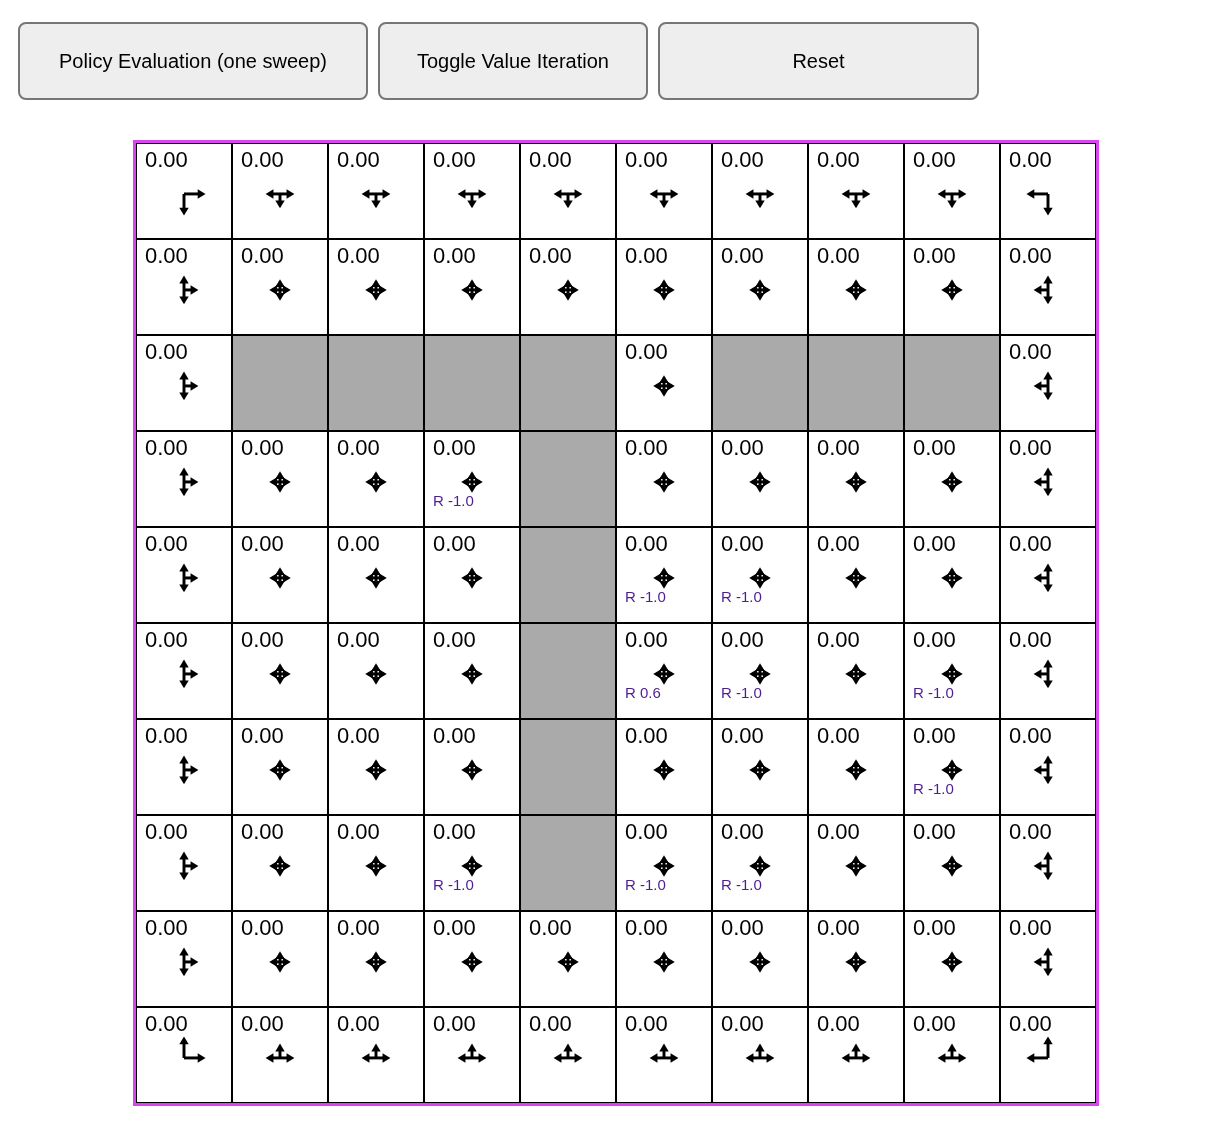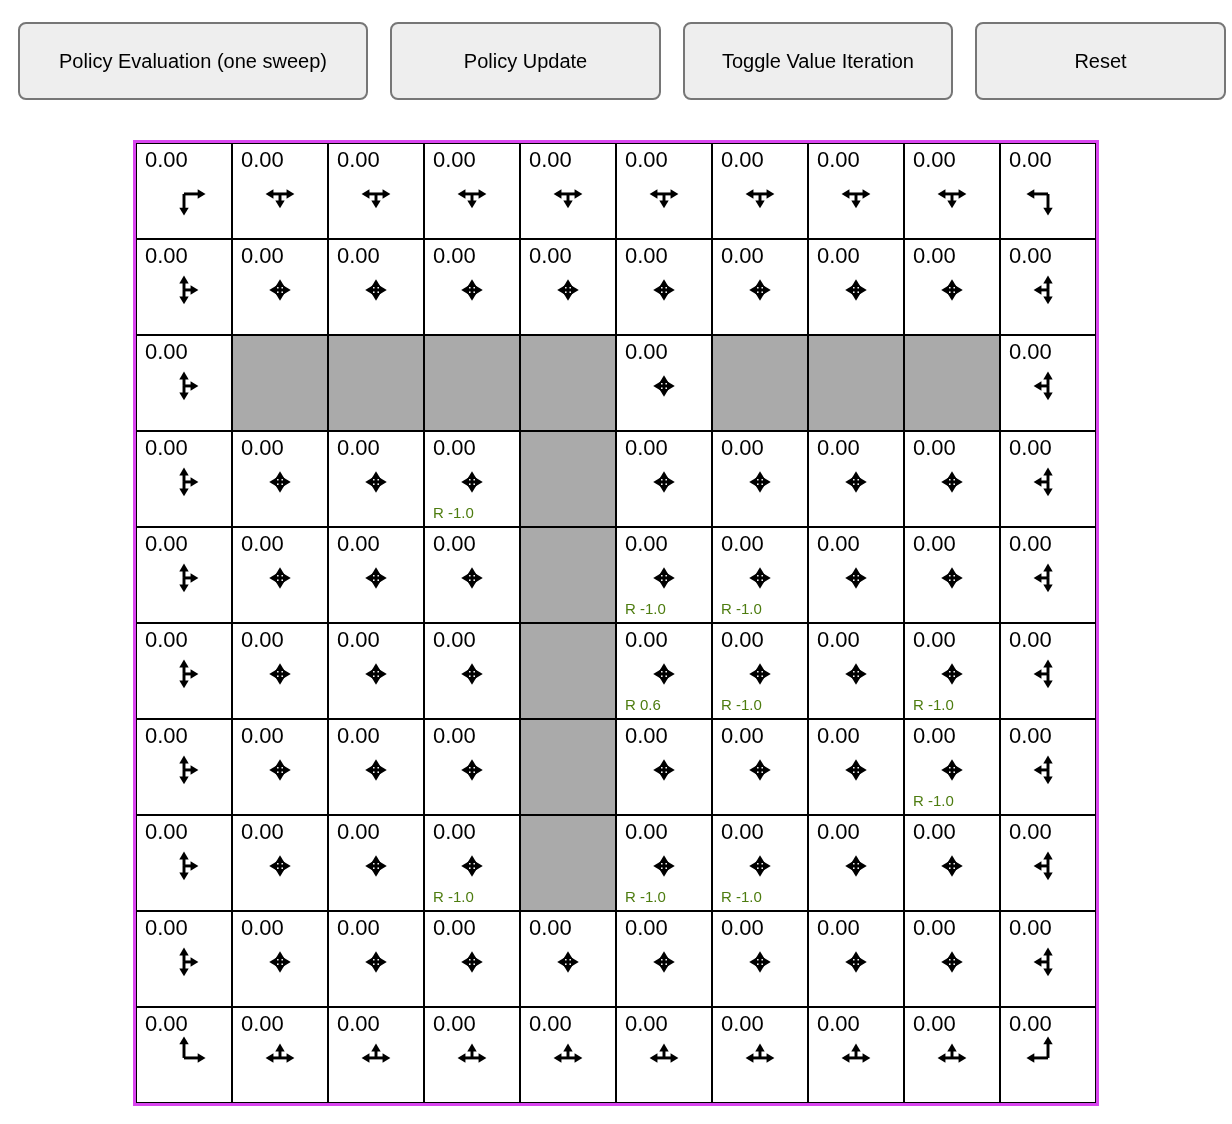--- a/index.html
+++ b/index.html
@@ -1,54 +1,53 @@
 <!DOCTYPE html>
 <html><head>
 <meta charset="utf-8">
 <style>
   html,body{margin:0;padding:0;}
   body{
     width:1232px;height:1124px;background:#ffffff;position:relative;
     font-family:"Liberation Sans",sans-serif;overflow:hidden;
   }
-  .toolbar{position:absolute;left:18px;top:22px;display:flex;gap:22px;}
+  .toolbar{position:absolute;left:18px;top:22px;display:flex;gap:10px;}
   .toolbar button{
     height:78px;background:#eeeeee;border:2px solid #767676;border-radius:8px;
     font-size:20px;color:#000;font-family:"Liberation Sans",sans-serif;cursor:pointer;
     padding:0 10px;
   }
   .btn-w1{width:350px;}
   .btn-w2{width:271px;}
   .btn-w3{width:270px;}
-  .btn-w4{width:251px;}
+  .btn-w4{width:321px;}
   .grid{
     position:absolute;left:133px;top:140px;
     display:grid;grid-template-columns:repeat(10,96px);grid-auto-rows:96px;
     border:3px solid #d946ef;
   }
   .cell{
     position:relative;width:96px;height:96px;box-sizing:border-box;
     border:1px solid #000;background:#ffffff;
   }
   .val{
     position:absolute;top:4px;left:8px;font-size:22px;line-height:1.1;color:#000;
   }
   .arrows{position:absolute;left:0;top:0;width:100%;height:100%;}
   .arrows line{stroke:#000;stroke-width:3px;}
   .arrows polygon{fill:#000;}
   .rew{
-    position:absolute;left:8px;bottom:5px;font-size:15px;color:#4d7c0f;
+    position:absolute;left:8px;bottom:17px;font-size:15px;color:#4c1d95;
   }
 </style>
 </head>
 <body>
 
 <div class="toolbar">
   <button class="btn-w1">Policy Evaluation (one sweep)</button>
-  <button class="btn-w2">Policy Update</button>
   <button class="btn-w3">Toggle Value Iteration</button>
   <button class="btn-w4">Reset</button>
 </div>
 
 <div class="grid">
     <div class="cell">
       <div class="val">0.00</div>
       <svg viewBox="0 0 96 96" class="arrows">
         <line x1="48" y1="51" x2="48" y2="67"></line>
         <polygon points="48,73 43.2,65 52.8,65"></polygon>

